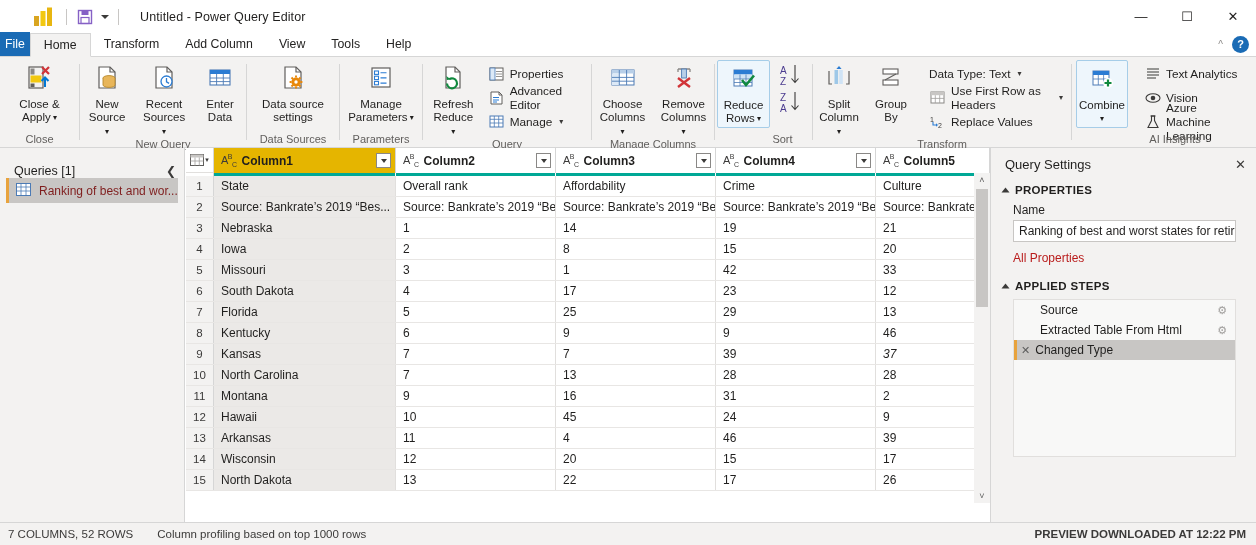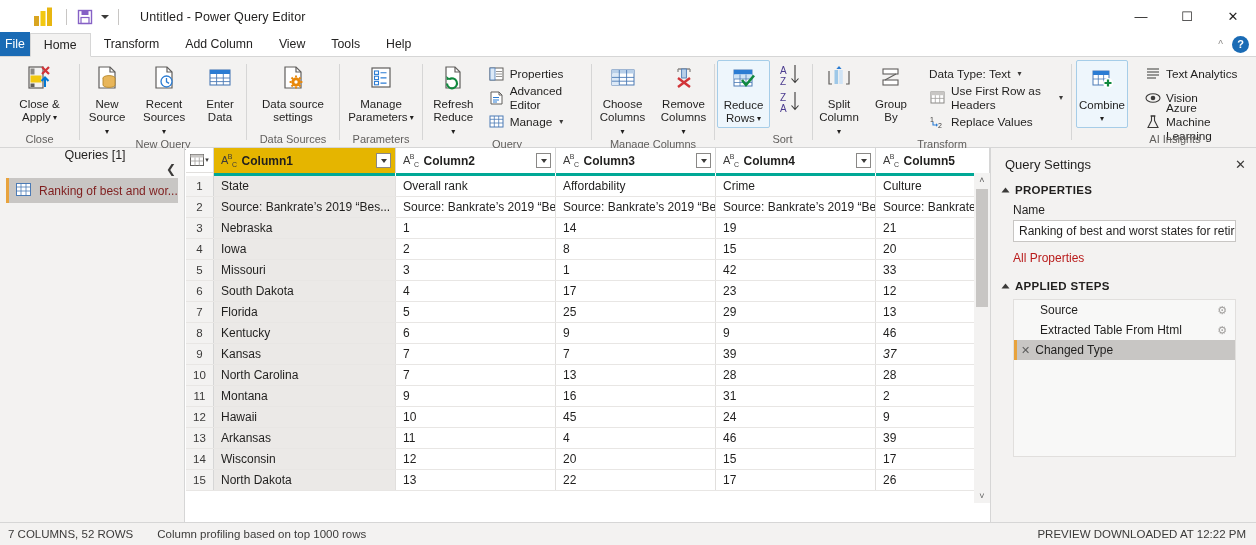--- a/index.html
+++ b/index.html
@@ -82,21 +82,21 @@
   .smallcol { display:flex; flex-direction:column; justify-content:center; padding:3px 4px 0 4px; gap:3px;}
   .smallbtn { display:flex; align-items:center; gap:5px; padding:1px 4px; font-size:11.8px; color:#201f1e; height:21px;}
   .smallbtn .sico { width:17px; height:16px; display:flex;align-items:center;justify-content:center; flex:none;}
   .caret-sm { font-size:8px; color:#3b3a39; margin-left:2px; }
 
   
   .queries {
     position:absolute; left:0; top:148px; width:185px; height:374px;
     background:#f3f2f1; border-right:1px solid #d6d6d6;
   }
-  .queries-hd { height:30px; display:flex; align-items:center; padding:0 8px 0 14px;flex-direction:column; }
+  .queries-hd { height:30px; display:flex; align-items:flex-end; padding:0 8px 0 14px; }
   .queries-hd .t { font-size:12.5px; color:#201f1e; }
   .queries-hd .c { margin-left:auto; font-size:12px; color:#3b3a39; }
   .qitem {
     height:25px; margin:0 6px 0 6px; display:flex; align-items:center;
     background:#c8c6c4; position:relative; padding-left:10px; gap:8px;
   }
   .qitem::before { content:""; position:absolute; left:0; top:0; bottom:0; width:3px; background:#e8a33d; }
   .qitem .qlbl { font-size:12px; color:#7f1d1d; white-space:nowrap; overflow:hidden; }
 
   
@@ -178,21 +178,21 @@
   .step.selected::before { content:""; position:absolute; left:0; top:0; bottom:0; width:3px; background:#e8a33d;}
   .step .xm { font-size:11px; color:#5c5c5c; margin-right:5px; margin-left:-1px; }
   .step .indent { width:18px; flex:none; }
 
   
   .statusbar {
     position:absolute; left:0; bottom:0; width:1256px; height:23px;
     background:#f3f2f1; border-top:1px solid #d6d6d6; display:flex; align-items:center;
     font-size:11.5px; color:#3b3a39;
   }
-  .sb-l { padding-left:8px; } .sb-m { padding-left:24px; } .sb-r { margin-left:auto; padding-right:10px; }
+  .sb-l { padding-left:8px; } .sb-m { padding-left:24px; } .sb-r { margin-left:auto; padding-right:10px;font-weight:bold; }
 </style>
 </head>
 <body>
 
 <div id="app">
 
   <div class="titlebar">
     <div class="tb-logo">
       <svg width="26" height="20" viewBox="0 0 26 20">
         <rect x="3" y="9" width="5" height="10" fill="#d9a520"></rect>

